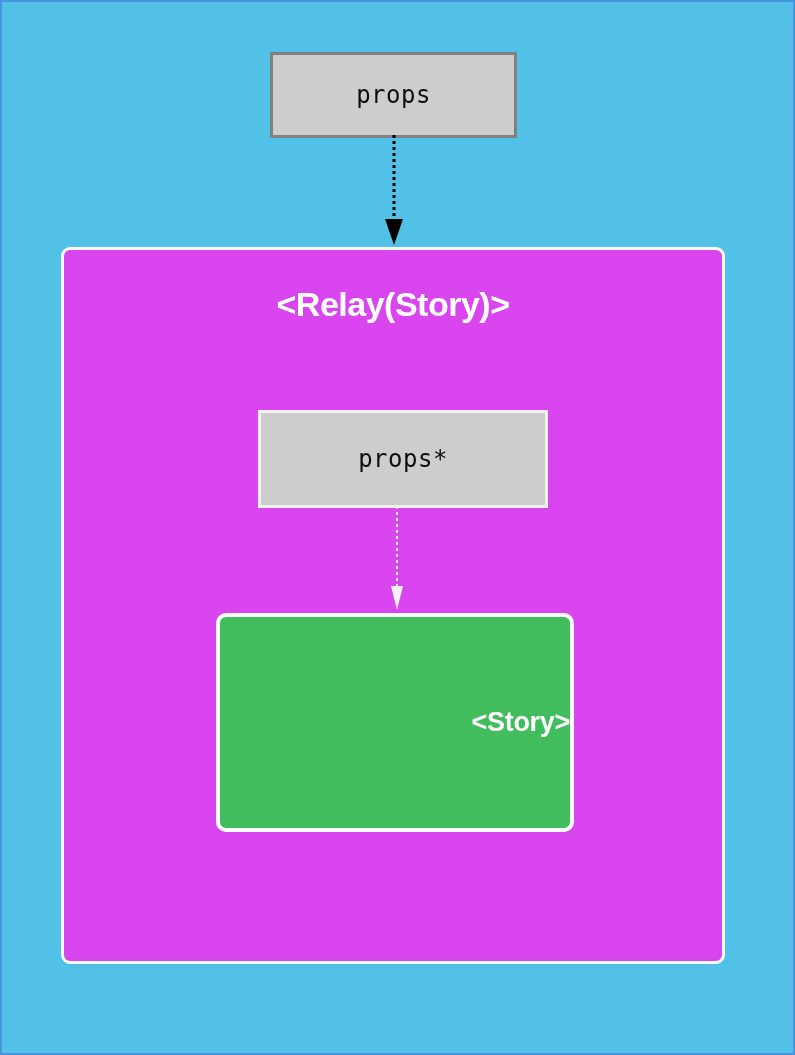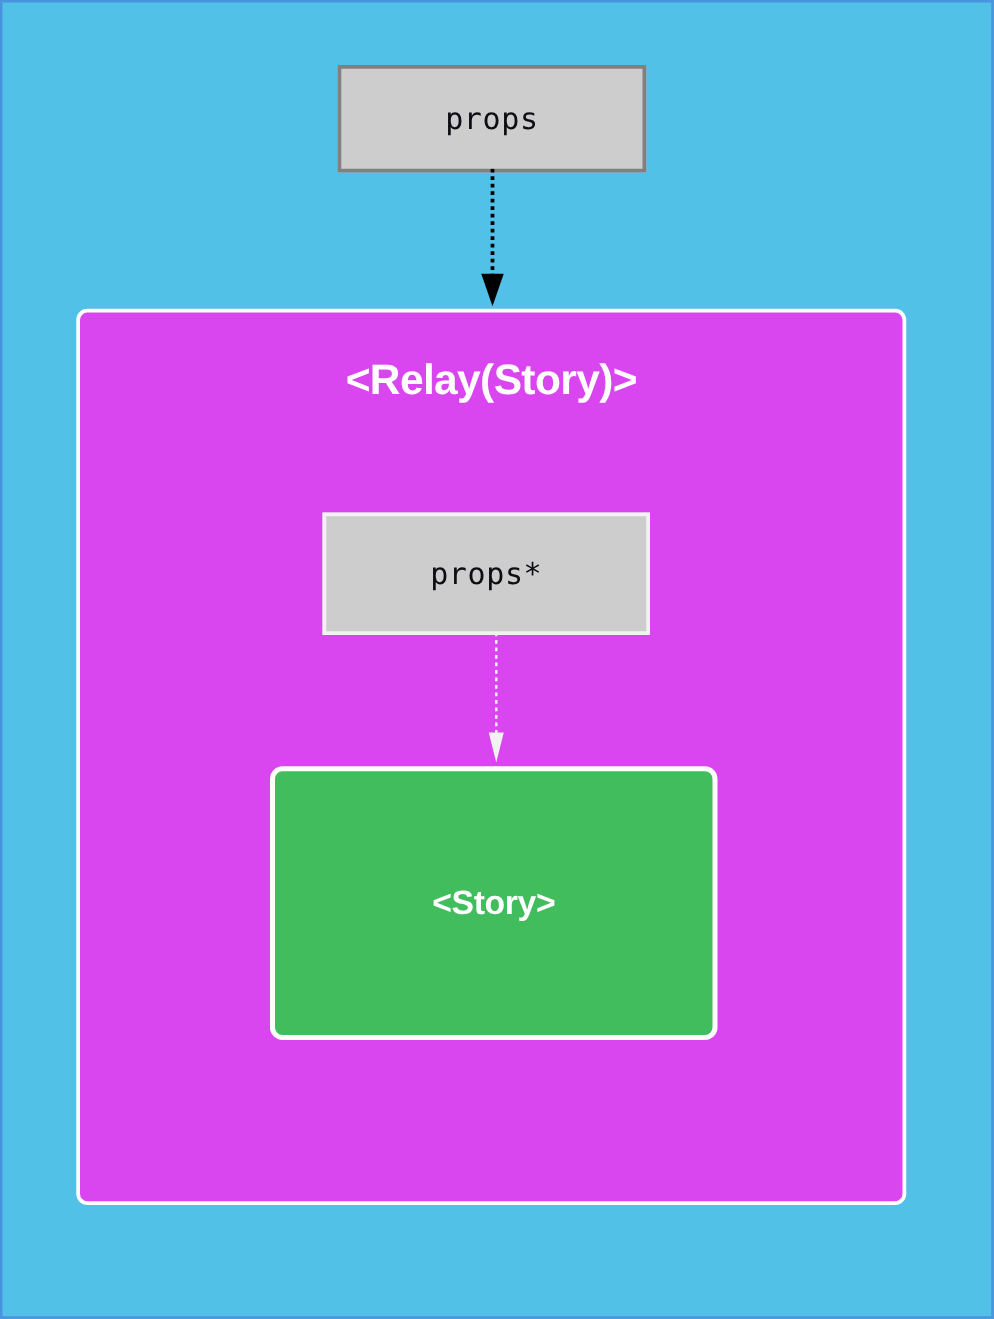--- a/index.html
+++ b/index.html
@@ -77,21 +77,21 @@
     font-weight: bold;
     font-size: 34px;
     letter-spacing: -0.5px;
   }
 
   
   .props-box-inner {
     position: absolute;
     left: 194px;
     top: 160px;
-    width: 262px;
+    width: 290px;
     height: 98px;
     background: #cdcdcd;
     border: 3px solid #f2f2f2;
     box-sizing: border-box;
     display: flex;
     align-items: center;
     justify-content: center;
   }
   .props-box-inner .box-label {
     font-family: "DejaVu Sans Mono", "Liberation Mono", monospace;
@@ -115,21 +115,21 @@
     left: 152px;
     top: 363px;
     width: 358px;
     height: 219px;
     box-sizing: border-box;
     background: #41bd5d;
     border: 4px solid #ffffff;
     border-radius: 10px;
     display: flex;
     align-items: center;
-    justify-content: center;
+    justify-content: flex-end;
   }
   .story-label {
     color: #ffffff;
     font-family: "Liberation Sans", sans-serif;
     font-weight: bold;
     font-size: 27px;
     letter-spacing: -0.3px;
   }
 </style>
 </head>

